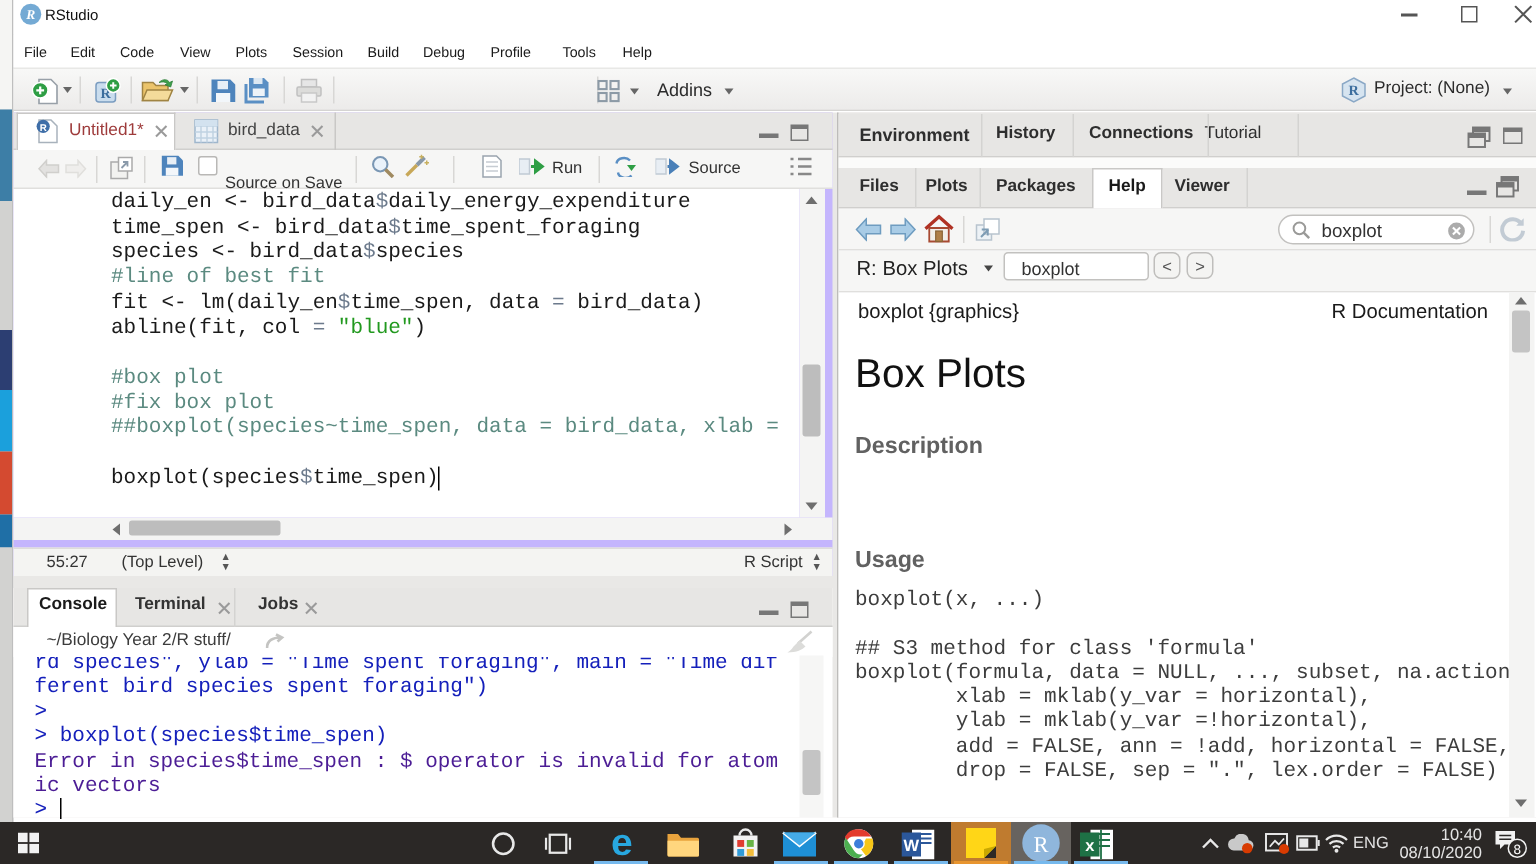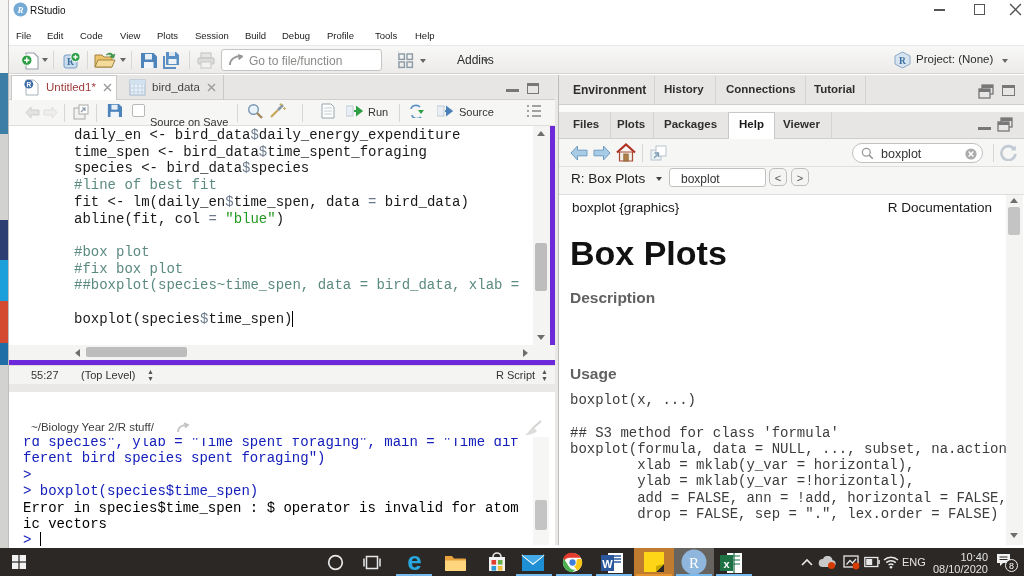--- a/index.html
+++ b/index.html
@@ -16,39 +16,39 @@
   .wbtn { top:4px; width:14px; height:14px; color:#555; font-size:14px; }
   
   #menubar { left:0; top:23px; width:100%; height:22px; background:#FFFFFF; font-size:9.5px; color:#1a1a1a; }
   #menubar span { position:absolute; top:7px; }
   
   #toolbar { left:0; top:45px; width:100%; height:29px; background:linear-gradient(#F8F8F7,#ECEBEA); border-bottom:1px solid #D5D4D2; border-top:1px solid #E8E8E6; }
   .tsep { position:absolute; top:5px; width:1px; height:18px; background:#D8D7D5; }
   
   #main { left:0; top:75px; width:1016px; height:470px; background:#E9E8E6; }
   
-  #srcpane { left:0; top:0; width:546px; height:309px; background:#6d28d9; }
+  #srcpane { left:0; top:0; width:546px; height:309px; background:#c4b5fd; }
   #srctabs { left:0; top:0; width:100%; height:25px; background:#E7E6E4; border-bottom:1px solid #D0CFCD; }
   #srctoolbar { left:0; top:25px; width:100%; height:26px; background:#F6F6F5; border-bottom:1px solid #E0DFDD; }
   #code { left:0; top:51px; width:524px; height:219px; background:#fff; overflow:hidden; font-family:"Liberation Mono",monospace; font-size:14px; line-height:16.7px; white-space:pre; }
   .gut { position:absolute; left:0; width:52px; text-align:right; color:#9b9b9b; }
   .cl { position:absolute; left:65px; color:#1a1a1a; }
   .cmt { color:#5b8a80; } .str { color:#22991f; } .op { color:#6c7a8c; }
   
   #vsb1 { left:524px; top:51px; width:17px; height:219px; background:#F4F4F3; }
   
   #hsb1 { left:0; top:270px; width:546px; height:15px; background:#F4F4F3; }
   
   #stat1 { left:0; top:290px; width:546px; height:19px; background:#F4F4F2; border-top:1px solid #DDDCDA; font-size:11px; color:#333; }
   
   #conpane { left:0; top:317px; width:546px; height:153px; background:#FFFFFF; }
   #contabs { left:0; top:0; width:100%; height:26px; background:#E7E6E4; border-bottom:1px solid #D0CFCD; }
   #conpath { left:0; top:26px; width:100%; height:20px; background:#FFFFFF; font-size:11.5px; color:#3c3c3c; }
   #context { left:0; top:46px; width:524px; height:108px; overflow:hidden; font-family:"Liberation Mono",monospace; font-size:14px; line-height:16.4px; white-space:pre; }
-  .blue { color:#1520bb; } .red { color:#000000; }
+  .blue { color:#1520bb; } .red { color:#4c1d95; }
   
   #rpane { left:549px; top:0; width:467px; height:470px; background:#E9E8E6; border-left:1px solid #BDBCBA; }
   #envtabs { left:0; top:1px; width:100%; height:29px; background:#E7E6E4; border-bottom:1px solid #D0CFCD; }
   #envgap { left:0; top:30px; width:100%; height:7px; background:#FBFBFA; }
   #ftabs { left:0; top:37px; width:100%; height:27px; background:#E7E6E4; border-bottom:1px solid #D0CFCD; }
   #helptb { left:0; top:64px; width:100%; height:28px; background:#F6F6F5; border-bottom:1px solid #E0DFDD; }
   #topicrow { left:0; top:92px; width:100%; height:28px; background:#F6F6F5; border-bottom:1px solid #E0DFDD; }
   #helpbody { left:0; top:120px; width:467px; height:350px; background:#fff; overflow:hidden; }
   
   #taskbar { left:0; top:548px; width:1024px; height:28px; background:#2B2826; }
@@ -130,38 +130,32 @@
       </svg>
       <div class="tsep" style="left:180px"></div>
 
       <svg class="abs" style="left:188px;top:6px" width="18" height="17" viewBox="0 0 18 17">
         <rect x="4" y="1" width="10" height="5" fill="#E6E6E6" stroke="#C0C0C0"></rect>
         <rect x="1" y="6" width="16" height="6" rx="1" fill="#DCDCDA" stroke="#C0C0C0"></rect>
         <rect x="4" y="10" width="10" height="6" fill="#F2F2F2" stroke="#C8C8C8"></rect>
       </svg>
       <div class="tsep" style="left:213px"></div>
 
-      <div class="abs" style="left:212px;top:3px;width:161px;height:22px;background:#fff;border:1px solid #C6C5C3;border-radius:3px">
-        <svg class="abs" style="left:7px;top:4px" width="14" height="13" viewBox="0 0 14 13">
-          <path d="M1 11 c0 -6 5 -9 12 -9 M9 1 l4 1.5 -3.4 2.6" fill="none" stroke="#9a9a98" stroke-width="2"></path>
-        </svg>
-        <span class="abs" style="left:27px;top:4px;font-size:12px;color:#8a8a88">Go to file/function</span>
-      </div>
       <div class="tsep" style="left:389px"></div>
 
       <svg class="abs" style="left:389px;top:7px" width="16" height="16" viewBox="0 0 16 16">
         <g fill="none" stroke="#8C9AA6" stroke-width="1.4">
           <rect x="1" y="1" width="5.4" height="5.4"></rect>
           <rect x="9" y="1" width="5.4" height="5.4"></rect>
           <rect x="1" y="9" width="5.4" height="5.4"></rect>
           <rect x="9" y="9" width="5.4" height="5.4"></rect>
         </g>
       </svg>
       <span class="abs" style="left:411px;top:13px;width:0;height:0;border-left:3.5px solid transparent;border-right:3.5px solid transparent;border-top:4px solid #666"></span>
-      <span class="abs" style="left:448px;top:7px;font-size:12px;color:#2b2b2b">Addins</span>
+      <span class="abs" style="left:429px;top:7px;font-size:12px;color:#2b2b2b">Addins</span>
       <span class="abs" style="left:474px;top:13px;width:0;height:0;border-left:3.5px solid transparent;border-right:3.5px solid transparent;border-top:4px solid #666"></span>
 
       <svg class="abs" style="left:885px;top:5px" width="17" height="18" viewBox="0 0 17 18">
         <path d="M8.5 1 L16 5 v8 L8.5 17 L1 13 V5 z" fill="#D6E4F0" stroke="#8AA8C6"></path>
         <text x="8.5" y="12.5" font-size="9.5" fill="#3C6E9E" text-anchor="middle" font-weight="bold" font-family="Liberation Serif,serif">R</text>
       </svg>
       <span class="abs" style="left:907px;top:7px;font-size:11.5px;color:#2b2b2b">Project: (None)</span>
       <span class="abs" style="left:993px;top:13px;width:0;height:0;border-left:3.5px solid transparent;border-right:3.5px solid transparent;border-top:4px solid #666"></span>
     </div>
     <div id="main" class="abs">
@@ -264,40 +258,55 @@
           <span class="abs" style="left:22px;top:3px">55:27</span>
           <span class="abs" style="left:72px;top:3px">(Top Level)</span>
           <span class="abs" style="left:138px;top:2px;font-size:7px;color:#555">▲</span>
           <span class="abs" style="left:138px;top:9px;font-size:7px;color:#555">▼</span>
           <span class="abs" style="left:487px;top:3px">R Script</span>
           <span class="abs" style="left:532px;top:2px;font-size:7px;color:#555">▲</span>
           <span class="abs" style="left:532px;top:9px;font-size:7px;color:#555">▼</span>
         </div>
       </div>
       <div id="conpane" class="abs">
+        <div id="contabs" class="abs">
+          <div class="abs" style="left:9px;top:0;width:60px;height:26px;background:#fff;border:1px solid #C9C8C6;border-bottom:none"></div>
+          <span class="abs" style="left:17px;top:5px;font-size:11.5px;font-weight:bold;color:#1a1a1a">Console</span>
+          <span class="abs" style="left:81px;top:5px;font-size:11.5px;font-weight:bold;color:#333">Terminal</span>
+          <svg class="abs" style="left:136px;top:9px" width="9" height="9" viewBox="0 0 9 9">
+            <path d="M1 1 L8 8 M8 1 L1 8" stroke="#9a9a9a" stroke-width="1.4"></path>
+          </svg>
+          <span class="abs" style="left:163px;top:5px;font-size:11.5px;font-weight:bold;color:#333">Jobs</span>
+          <svg class="abs" style="left:194px;top:9px" width="9" height="9" viewBox="0 0 9 9">
+            <path d="M1 1 L8 8 M8 1 L1 8" stroke="#9a9a9a" stroke-width="1.4"></path>
+          </svg>
+          <div class="abs" style="left:69px;top:0;width:79px;height:26px;border-right:1px solid #D4D3D1"></div>
+          <div class="abs" style="left:497px;top:12px;width:13px;height:6px;border-bottom:3px solid #777"></div>
+          <div class="abs" style="left:518px;top:9px;width:12px;height:11px;border:1.3px solid #777;border-top-width:3px"></div>
+        </div>
         <div id="conpath" class="abs">
           <span class="abs" style="left:22px;top:3px">~/Biology Year 2/R stuff/</span>
           <svg class="abs" style="left:168px;top:4px" width="14" height="11" viewBox="0 0 14 11">
             <path d="M1 10 c0 -5 4 -7 9 -7 M7 1 l4 2 -3 2.6" fill="none" stroke="#C4C4C2" stroke-width="1.8"></path>
           </svg>
           <svg class="abs" style="left:514px;top:2px" width="20" height="16" viewBox="0 0 20 16">
             <path d="M18 1 L9 9" stroke="#D2D2D0" stroke-width="1.8"></path>
             <path d="M10 7 l4 4 c-2 2 -6 4 -12 4 0 0 3 -2 4 -4 z" fill="#DCDCDA"></path>
           </svg>
         </div>
         <div id="context" class="abs" style="left:14px"><div class="abs" style="top:-4px;left:0"><span class="blue">rd species", ylab = "Time spent foraging", main = "Time dif<br>ferent bird species spent foraging")<br>&gt;<br>&gt; boxplot(species$time_spen)<br></span><span class="red">Error in species$time_spen : $ operator is invalid for atom<br>ic vectors<br></span><span class="blue">&gt; </span><span style="border-left:1.5px solid #000">&nbsp;</span></div></div>
         <div class="abs" style="left:524px;top:45px;width:16px;height:108px;background:#F6F6F5"></div>
         <div class="abs" style="left:526px;top:108px;width:12px;height:30px;background:#C4C4C4;border-radius:2px"></div>
       </div>
       <div id="rpane" class="abs">
         <div id="envtabs" class="abs">
           <span class="abs" style="left:14px;top:7px;font-size:12px;font-weight:bold;color:#2e2e2e">Environment</span>
           <span class="abs" style="left:105px;top:7px;font-size:11.5px;font-weight:bold;color:#2e2e2e">History</span>
           <span class="abs" style="left:167px;top:7px;font-size:11.5px;font-weight:bold;color:#2e2e2e">Connections</span>
-          <span class="abs" style="left:255px;top:7px;font-size:11.5px;font-weight:bold;color:#2e2e2e">Tutorial</span>
+          <span class="abs" style="left:244px;top:7px;font-size:11.5px;font-weight:normal;color:#2e2e2e">Tutorial</span>
           <div class="abs" style="left:95px;top:0;width:62px;height:29px;border-left:1px solid #D4D3D1;border-right:1px solid #D4D3D1"></div>
           <div class="abs" style="left:246px;top:0;width:61px;height:29px;border-left:1px solid #D4D3D1;border-right:1px solid #D4D3D1"></div>
           <svg class="abs" style="left:419px;top:8px" width="16" height="15" viewBox="0 0 16 15">
             <rect x="4" y="1" width="11" height="9" fill="none" stroke="#777" stroke-width="1.3"></rect>
             <rect x="4" y="1" width="11" height="3" fill="#777"></rect>
             <rect x="1" y="5" width="11" height="9" fill="#E7E6E4" stroke="#777" stroke-width="1.3"></rect>
             <rect x="1" y="5" width="11" height="3" fill="#777"></rect>
           </svg>
           <div class="abs" style="left:443px;top:9px;width:13px;height:11px;border:1.3px solid #777;border-top-width:3px"></div>
         </div>
@@ -359,21 +368,21 @@
           <span class="abs" style="left:97px;top:10px;width:0;height:0;border-left:3.5px solid transparent;border-right:3.5px solid transparent;border-top:4px solid #444"></span>
           <div class="abs" style="left:110px;top:1px;width:97px;height:19px;background:#fff;border:1px solid #C2C1BF;border-radius:3px">
             <span class="abs" style="left:11px;top:3px;font-size:12px;color:#333">boxplot</span>
           </div>
           <div class="abs" style="left:210px;top:1px;width:18px;height:18px;background:#F4F4F2;border:1px solid #BFBEBC;border-radius:5px;font-size:11px;color:#555;text-align:center;line-height:18px">&lt;</div>
           <div class="abs" style="left:232px;top:1px;width:18px;height:18px;background:#F4F4F2;border:1px solid #BFBEBC;border-radius:5px;font-size:11px;color:#555;text-align:center;line-height:18px">&gt;</div>
         </div>
         <div id="helpbody" class="abs">
           <span class="abs" style="left:13px;top:5px;font-size:13.5px;color:#1a1a1a">boxplot {graphics}</span>
           <span class="abs" style="right:34px;top:5px;font-size:13.5px;color:#1a1a1a">R Documentation</span>
-          <div class="abs" style="left:11px;top:39px;font-size:34px;color:#111;font-weight:700">Box Plots</div>
+          <div class="abs" style="left:11px;top:39px;font-size:27px;color:#111;font-weight:400">Box Plots</div>
           <div class="abs" style="left:11px;top:94px;font-size:15.5px;color:#616161;font-weight:bold">Description</div>
           <div class="abs" style="left:11px;top:170px;font-size:15.5px;color:#616161;font-weight:bold">Usage</div>
           <div class="abs" style="left:11px;top:197px;width:439px;overflow:hidden;font-family:'Liberation Mono',monospace;font-size:14px;line-height:16.3px;white-space:pre;color:#3d3d3d">boxplot(x, ...)
 
 ## S3 method for class 'formula'
 boxplot(formula, data = NULL, ..., subset, na.action = NULL,
         xlab = mklab(y_var = horizontal),
         ylab = mklab(y_var =!horizontal),
         add = FALSE, ann = !add, horizontal = FALSE,
         drop = FALSE, sep = ".", lex.order = FALSE)</div>

